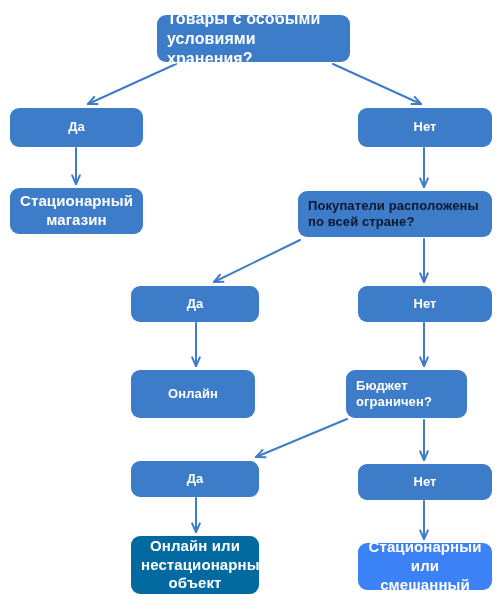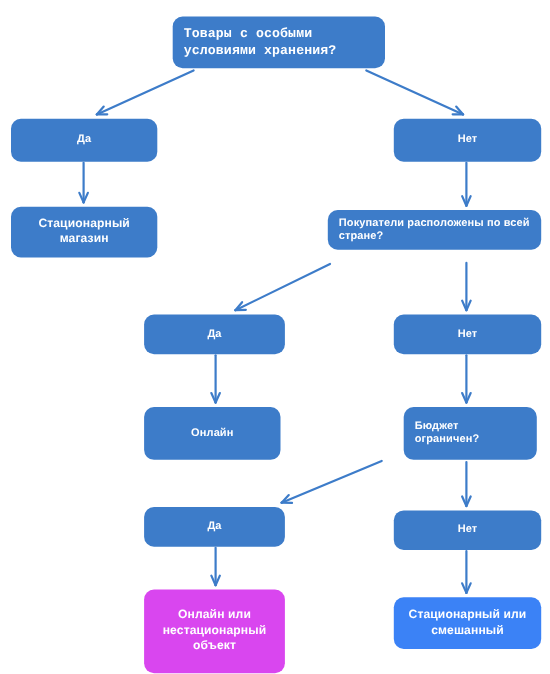--- a/index.html
+++ b/index.html
@@ -23,41 +23,41 @@
     height: 613px;
     pointer-events: none;
   }
   .node {
     position: absolute;
     box-sizing: border-box;
     background: #3d7cc9;
     color: #ffffff;
     border-radius: 9px;
     font-weight: bold;
-    font-size: 10px;
+    font-size: 13px;
     line-height: 1.25;
     display: flex;
     align-items: center;
     padding: 4px 10px;
     letter-spacing: 0.1px;
   }
   .node.center {
     justify-content: center;
     text-align: center;
   }
   .node.left {
     justify-content: flex-start;
     text-align: left;
   }
   .node .label {
     display: block;
     width: 100%;
   }
-  .node.q-root { font-size: 12px; font-family: Liberation Mono, monospace; }
-  .node.small { font-size: 11px; }
+  .node.q-root { font-size: 16px; }
+  .node.small { font-size: 15px; }
 </style>
 </head>
 <body>
 
 <div id="canvas">
   <svg id="arrow-layer" width="500" height="613" viewBox="0 0 500 613">
       <g>
         <line x1="176" y1="64" x2="88" y2="104" stroke="#3d7cc9" stroke-width="2" stroke-linecap="round"></line>
         <g>
           <line x1="88" y1="104" x2="94.29387431848717" y2="96.88402177750046" stroke="#3d7cc9" stroke-width="2" stroke-linecap="round"></line>
@@ -148,41 +148,41 @@
       </div>
       <div class="node center" style="left: 10px; top: 108px; width: 133px; height: 39px; background: rgb(61, 124, 201); color: rgb(255, 255, 255);">
         <span class="label">Да</span>
       </div>
       <div class="node center" style="left: 358px; top: 108px; width: 134px; height: 39px; background: rgb(61, 124, 201); color: rgb(255, 255, 255);">
         <span class="label">Нет</span>
       </div>
       <div class="node center small" style="left: 10px; top: 188px; width: 133px; height: 46px; background: rgb(61, 124, 201); color: rgb(255, 255, 255);">
         <span class="label">Стационарный магазин</span>
       </div>
-      <div class="node left" style="left: 298px; top: 191px; width: 194px; height: 36px; background: rgb(61, 124, 201); color: #ffffff;">
+      <div class="node left" style="left: 298px; top: 191px; width: 194px; height: 46px; background: rgb(61, 124, 201); color: #0f172a;">
         <span class="label">Покупатели расположены по всей стране?</span>
       </div>
       <div class="node center" style="left: 131px; top: 286px; width: 128px; height: 36px; background: rgb(61, 124, 201); color: rgb(255, 255, 255);">
         <span class="label">Да</span>
       </div>
       <div class="node center" style="left: 358px; top: 286px; width: 134px; height: 36px; background: rgb(61, 124, 201); color: rgb(255, 255, 255);">
         <span class="label">Нет</span>
       </div>
       <div class="node center" style="left: 131px; top: 370px; width: 124px; height: 48px; background: rgb(61, 124, 201); color: rgb(255, 255, 255);">
         <span class="label">Онлайн</span>
       </div>
-      <div class="node left" style="left: 346px; top: 370px; width: 121px; height: 48px; background: rgb(61, 124, 201); color: rgb(255, 255, 255); margin-left: 21px;">
+      <div class="node left" style="left: 346px; top: 370px; width: 121px; height: 48px; background: rgb(61, 124, 201); color: rgb(255, 255, 255);">
         <span class="label">Бюджет ограничен?</span>
       </div>
       <div class="node center" style="left: 131px; top: 461px; width: 128px; height: 36px; background: rgb(61, 124, 201); color: rgb(255, 255, 255);">
         <span class="label">Да</span>
       </div>
       <div class="node center" style="left: 358px; top: 464px; width: 134px; height: 36px; background: rgb(61, 124, 201); color: rgb(255, 255, 255);">
         <span class="label">Нет</span>
       </div>
-      <div class="node center small" style="left: 131px; top: 536px; width: 128px; height: 76px; background: #d946ef; color: rgb(255, 255, 255); align-items: center;">
+      <div class="node center small" style="left: 131px; top: 536px; width: 128px; height: 58px; background: #0369a1; color: rgb(255, 255, 255); align-items: center;">
         <span class="label">Онлайн или нестационарный объект</span>
       </div>
       <div class="node center small" style="left: 358px; top: 543px; width: 134px; height: 47px; background: #3b82f6; color: rgb(255, 255, 255);">
         <span class="label">Стационарный или смешанный</span>
       </div>
     </div>
 </div>
 
 </body></html>

